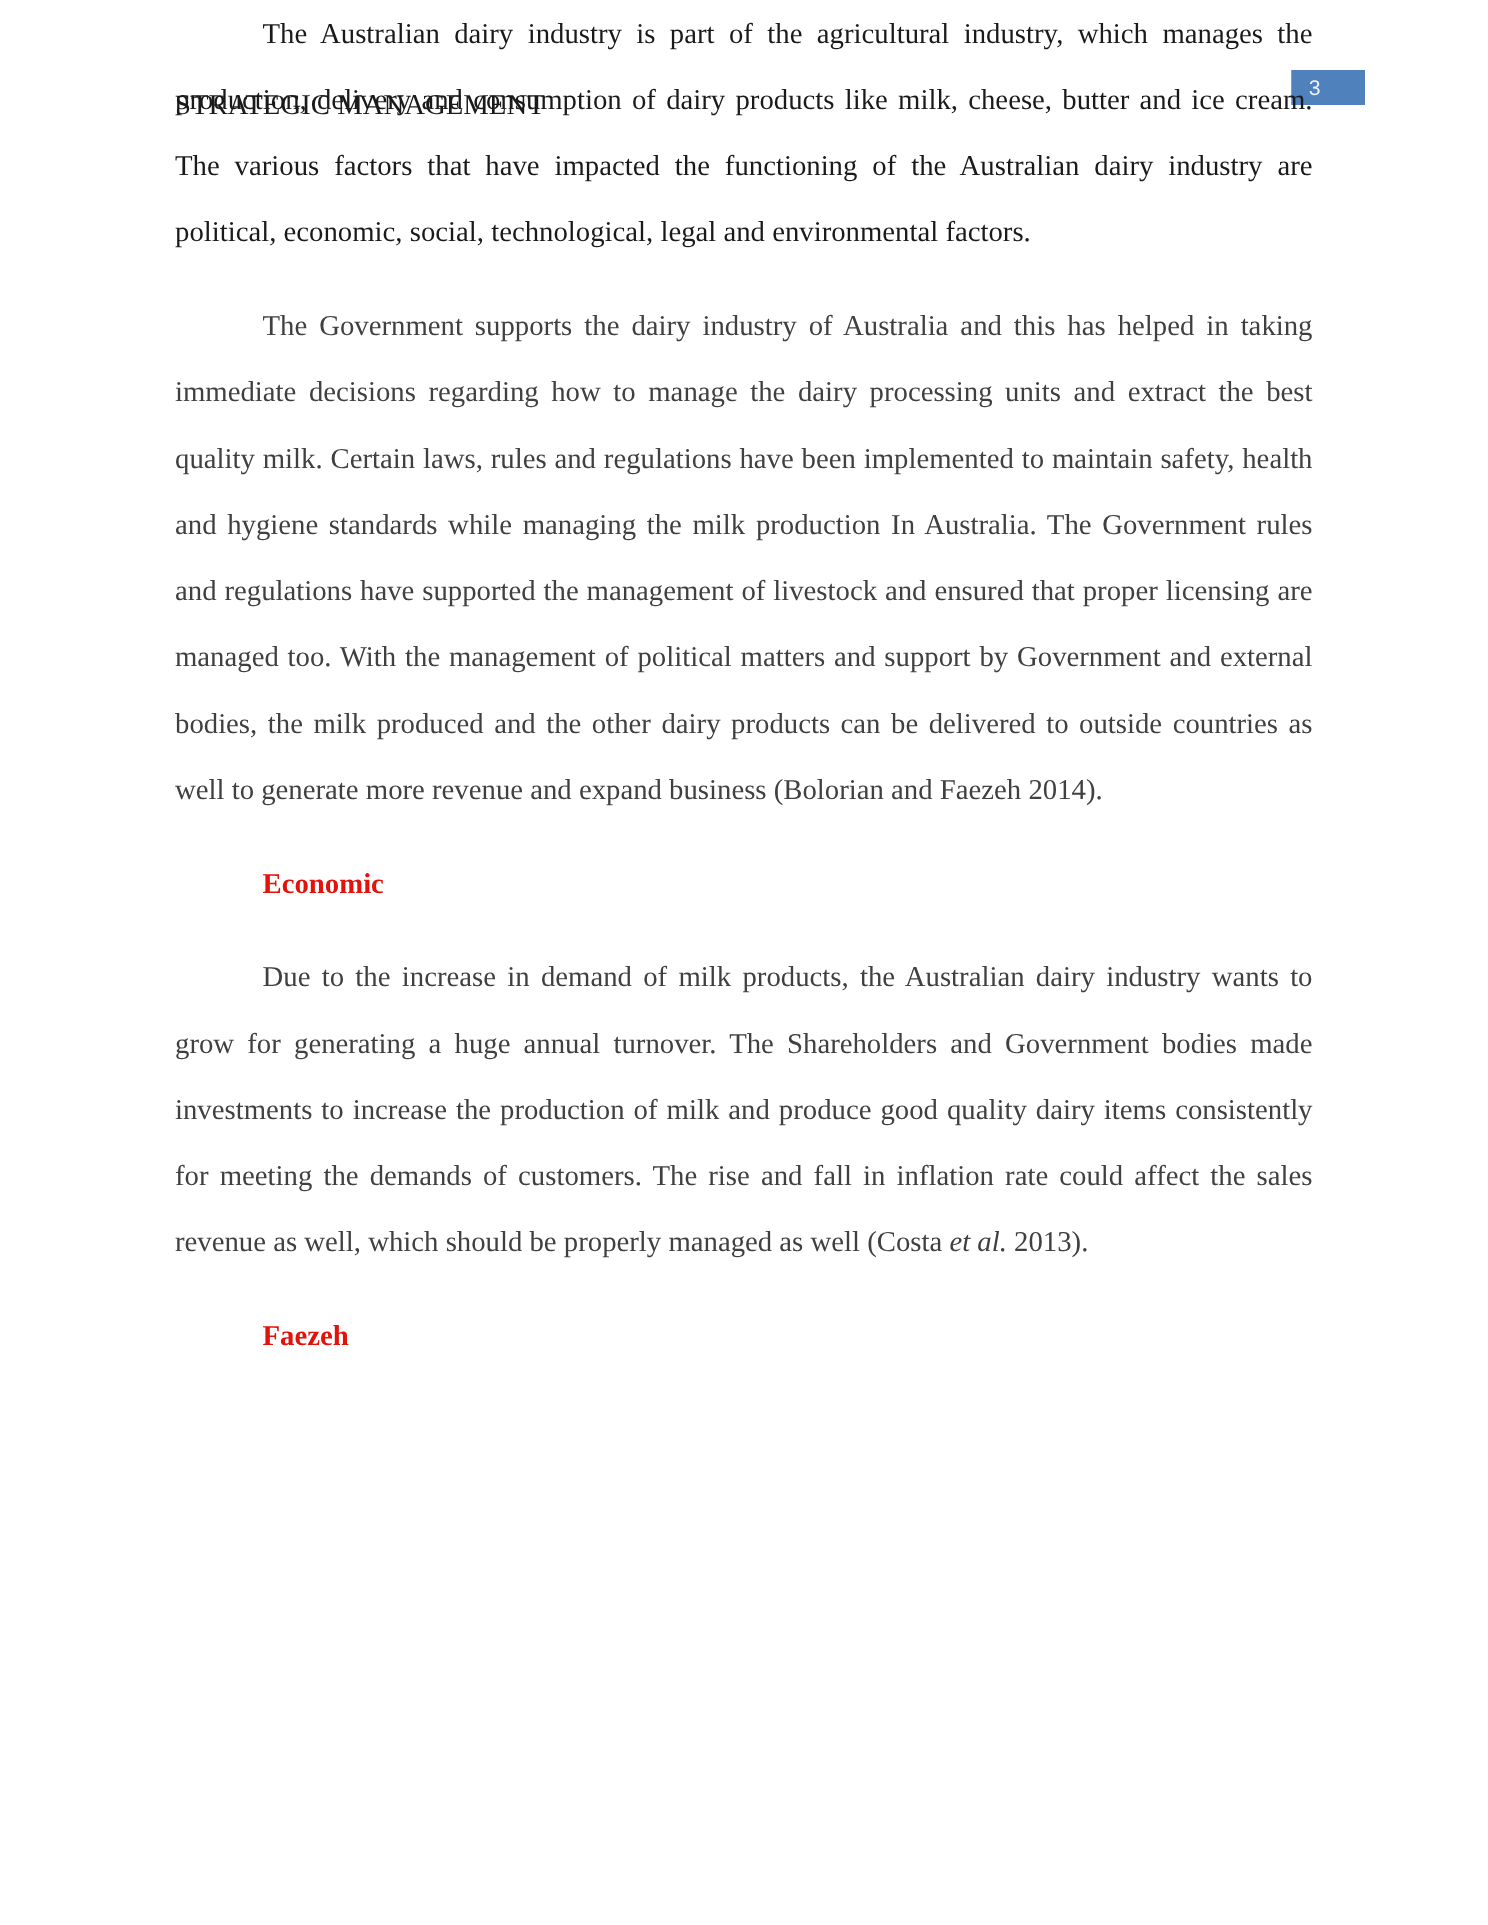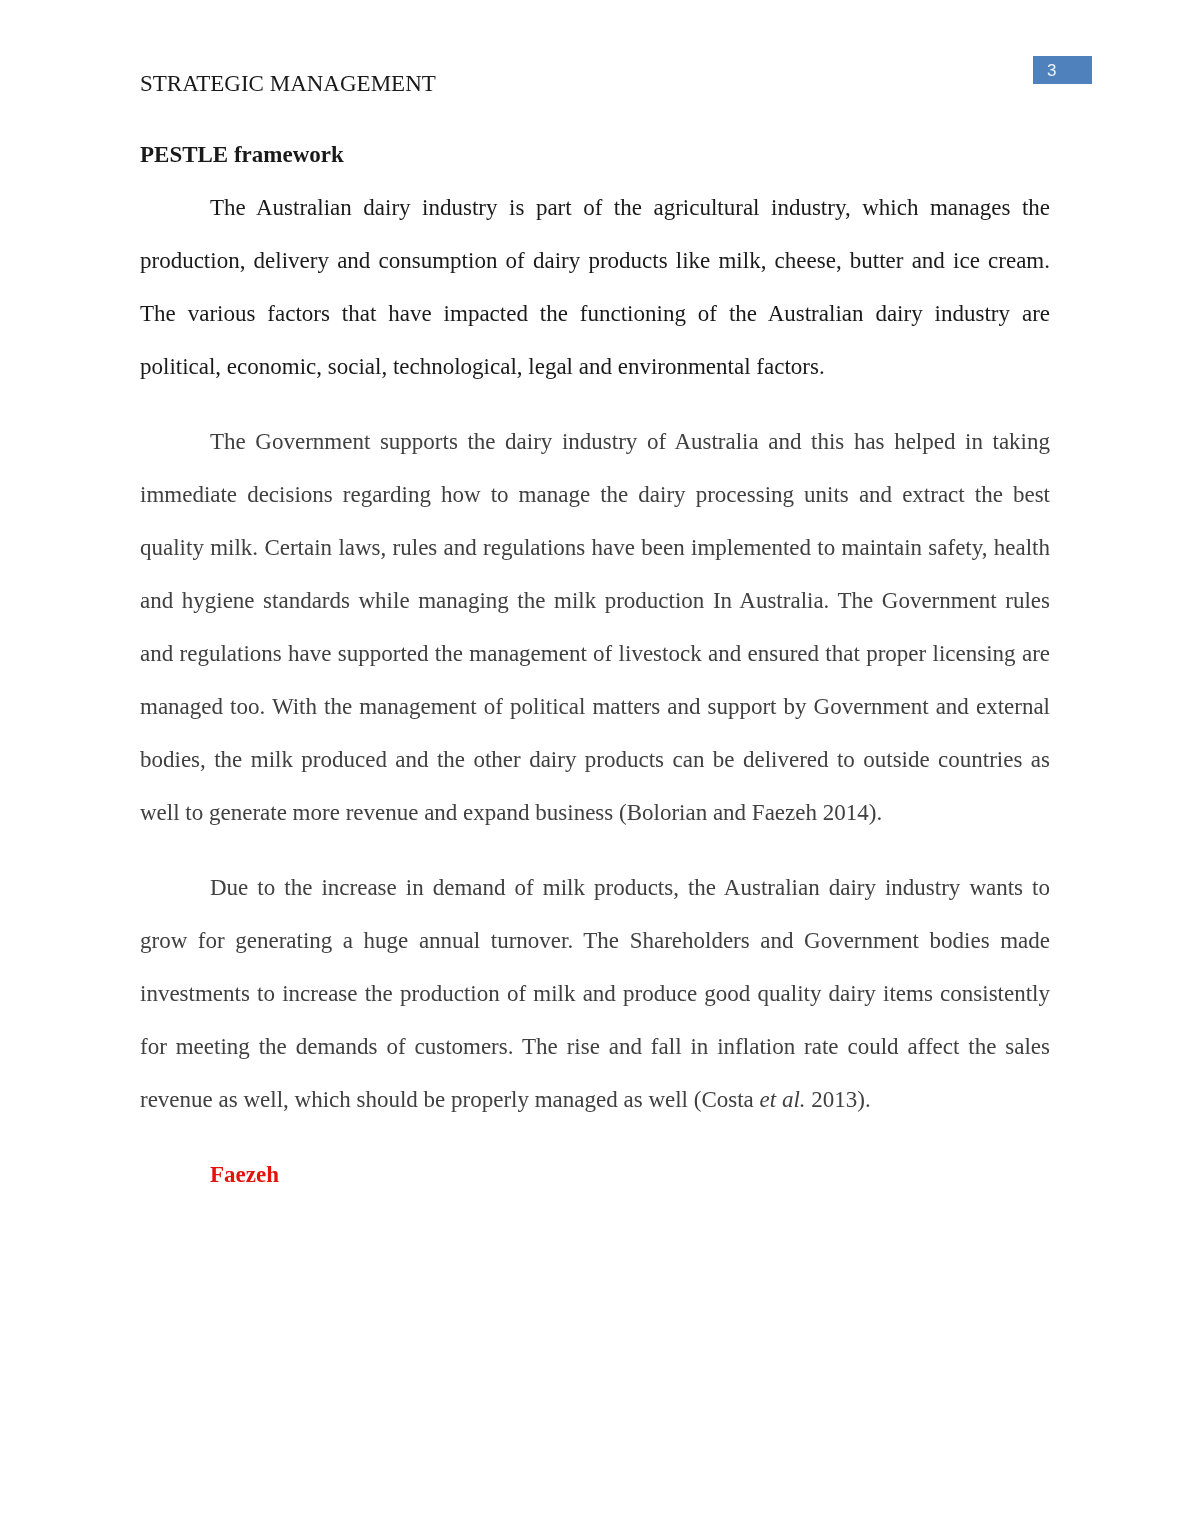--- a/index.html
+++ b/index.html
@@ -85,26 +85,26 @@
 <div class="page">
 
   <div class="running-head">STRATEGIC MANAGEMENT</div>
 
   <div class="page-number-box">
     <span class="page-number">3</span>
   </div>
 
   <div class="main">
 
-    <h1 class="doc-title">PESTLE framework</h1>
 
     <p class="para black first">The Australian dairy industry is part of the agricultural industry, which manages the production, delivery and consumption of dairy products like milk, cheese, butter and ice cream. The various factors that have impacted the functioning of the Australian dairy industry are political, economic, social, technological, legal and environmental factors.</p>
 
 
     <p class="para red">The Government supports the dairy industry of Australia and this has helped in taking immediate decisions regarding how to manage the dairy processing units and extract the best quality milk. Certain laws, rules and regulations have been implemented to maintain safety, health and hygiene standards while managing the milk production In Australia. The Government rules and regulations have supported the management of livestock and ensured that proper licensing are managed too. With the management of political matters and support by Government and external bodies, the milk produced and the other dairy products can be delivered to outside countries as well to generate more revenue and expand business (Bolorian and Faezeh 2014).</p>
 
+    <h2 class="red-heading">Economic</h2>
 
     <p class="para red"><span>Due to the increase in demand of milk products, the Australian dairy industry wants to grow for generating a huge annual turnover. The Shareholders and Government bodies made investments to increase the production of milk and produce good quality dairy items consistently for meeting the demands of customers. The rise and fall in inflation rate could affect the sales revenue as well, which should be properly managed as well (Costa </span><em>et al.</em><span> 2013).</span></p>
 
     <h2 class="red-heading">Faezeh</h2>
 
   </div>
 </div>
 
 </body></html>

